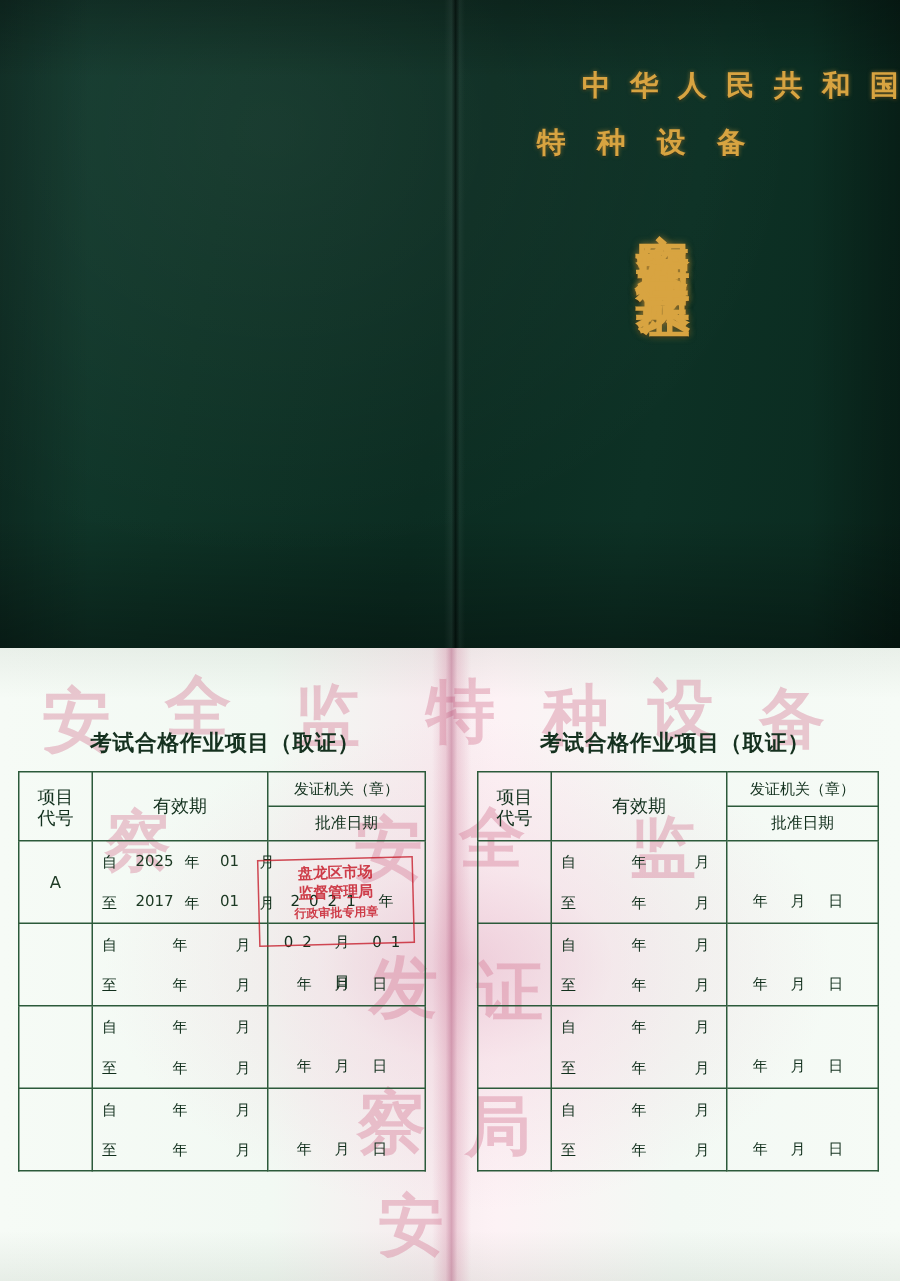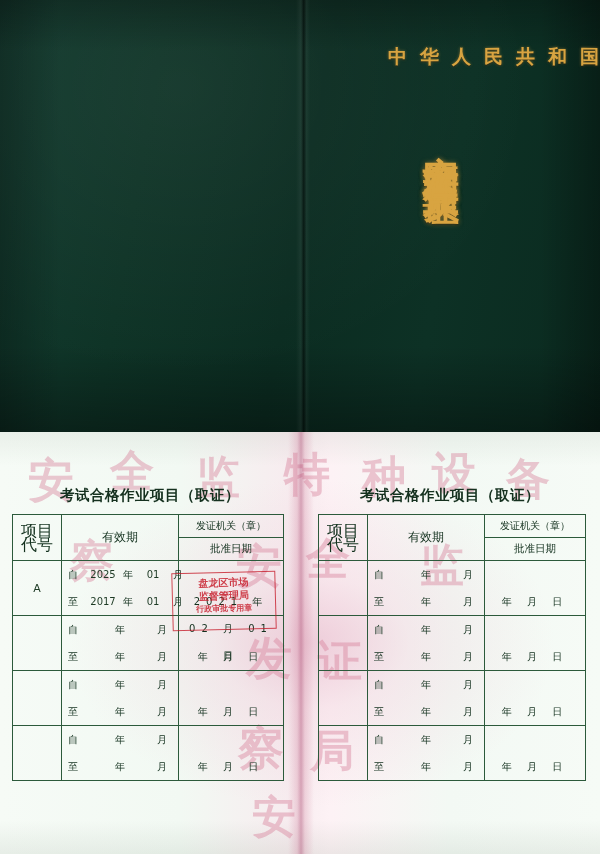--- a/index.html
+++ b/index.html
@@ -170,21 +170,21 @@
   .half.left table.cert { left: 12px; width: 272px; }
   .half.right table.cert { left: 18px; width: 268px; }
 
   table.cert td, table.cert th {
     border: 1px solid #2c5a3b;
     padding: 0;
     text-align: center;
     vertical-align: middle;
     font-weight: normal;
   }
-  th.h-code { width: 48px; height: 44px; font-size: 16px; line-height: 14px; margin-left: 34px; }
+  th.h-code { width: 48px; height: 44px; font-size: 12px; line-height: 14px; margin-left: 34px; }
   th.h-valid { width: 116px; font-size: 12px; }
   th.h-org { font-size: 10px; height: 22px; }
   th.h-date { font-size: 10.5px; height: 22px; }
 
   td.c-code { height: 54px; font-size: 11px; }
   td.c-valid { padding: 0; }
   td.c-org { position: relative; border-radius: 26px; }
 
   .valid-row {
     display: flex;
@@ -245,20 +245,21 @@
   }
 </style>
 </head>
 <body>
 
 <div class="page">
 
   <div class="cover">
     <div class="spine"></div>
     <div class="cover-text cover-line1">中华人民共和国</div>
+    <div class="cover-text cover-line2">特种设备</div>
     <div class="cover-text cover-title-vert">安全管理和作业人员证</div>
   </div>
 
   <div class="inner">
 
     <div class="watermark" style="left:28px; top:18px; font-size:46px;">安</div>
     <div class="watermark" style="left:110px; top:10px; font-size:44px;">全</div>
     <div class="watermark" style="left:196px; top:16px; font-size:44px;">监</div>
     <div class="watermark" style="left:284px; top:12px; font-size:46px;">特</div>
     <div class="watermark" style="left:362px; top:16px; font-size:44px;">种</div>

